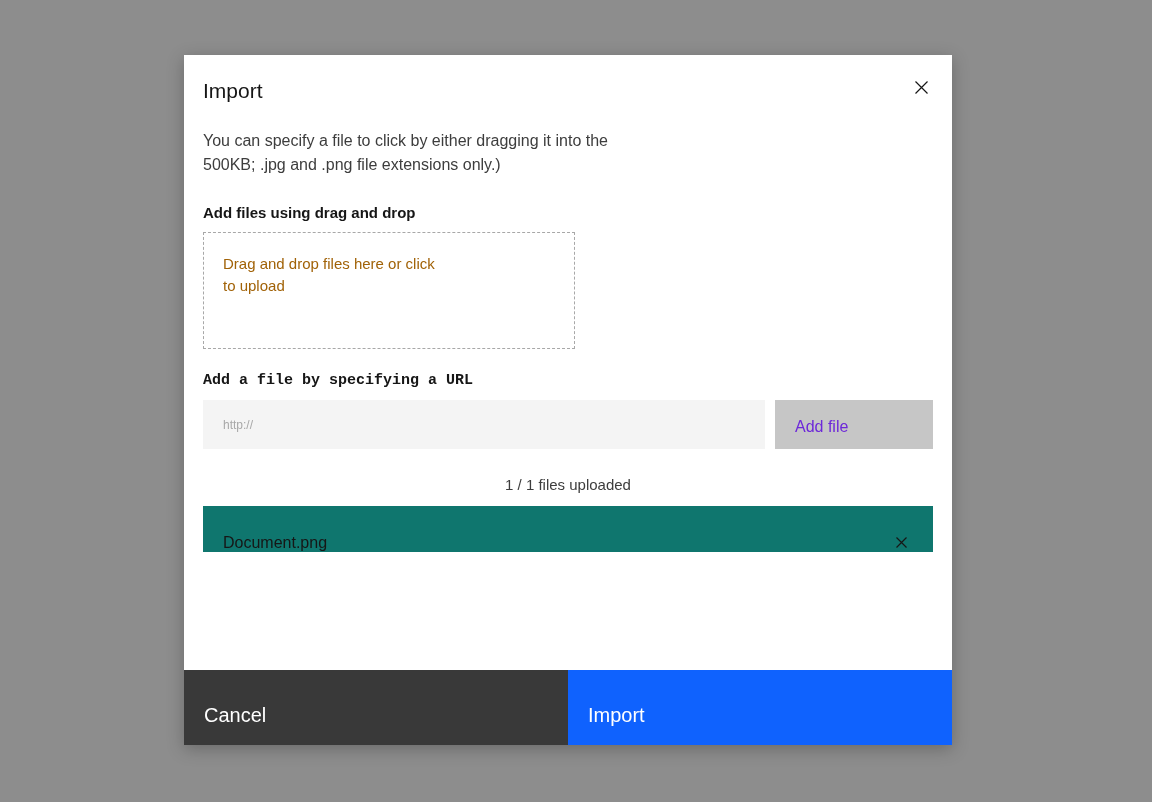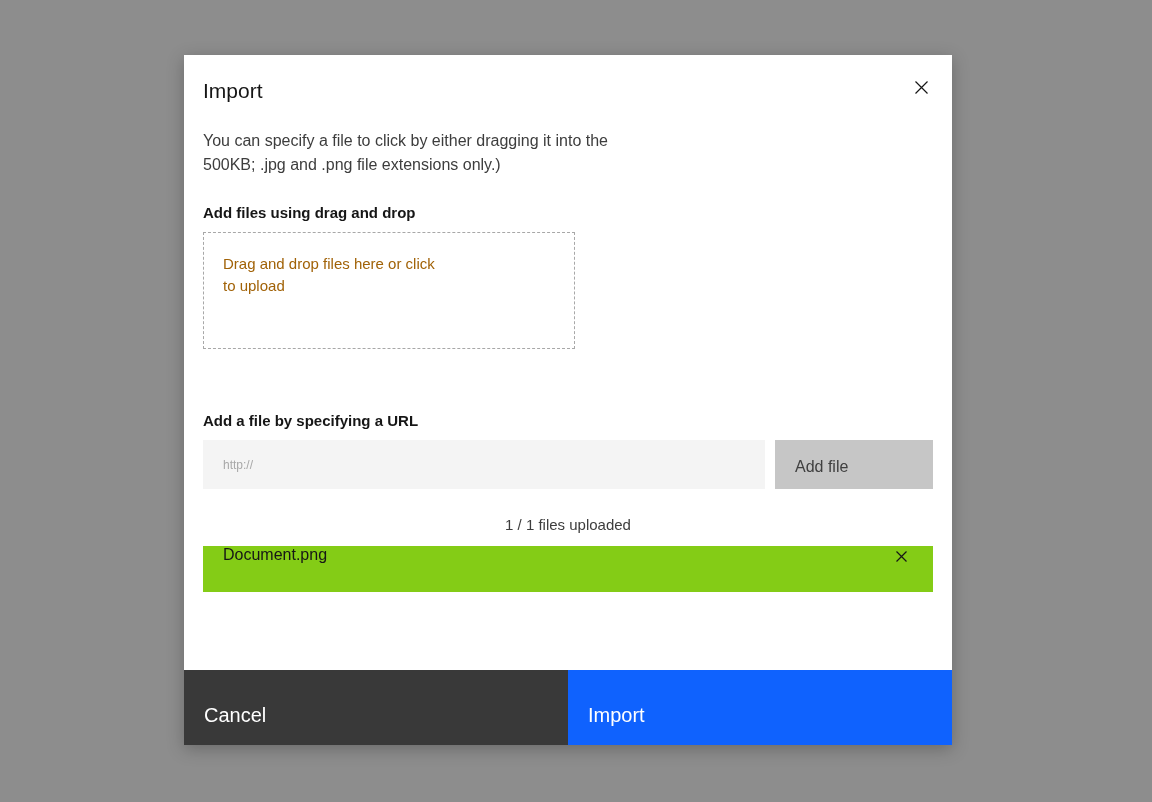--- a/index.html
+++ b/index.html
@@ -65,21 +65,21 @@
     background:#ffffff;
     padding:20px 19px;
     cursor:pointer;
   }
   .dropzone-text {
     font-size:15px;
     line-height:22px;
     color:#a16207;
   }
   .dropzone-text span { display:block; }
-  .label-url { margin-top:64px; }
+  .label-url { margin-top:24px;font-family:Liberation Mono, monospace; }
   .url-row {
     margin-top:11px;
     display:flex;
     gap:10px;
   }
   .url-input {
     flex:1;
     height:49px;
     background:#f4f4f4;
     border:none;
@@ -88,40 +88,40 @@
     font-family:"Liberation Sans", sans-serif;
     font-size:12px;
     color:#161616;
   }
   .url-input::placeholder { color:#a8a8a8; opacity:1; }
   .add-file-btn {
     width:158px;
     height:49px;
     background:#c6c6c6;
     border:none;
-    color:#404040;
+    color:#6d28d9;
     font-family:"Liberation Sans", sans-serif;
     font-size:16px;
     text-align:left;
     padding:4px 0 0 20px;
     cursor:not-allowed;
   }
   .upload-status {
     margin-top:28px;
     font-size:15px;
     line-height:16px;
     color:#3d3d3d;
     text-align:center;
   }
   .file-row {
     margin-top:13px;
     height:46px;
-    background:#84cc16;
-    display:flex;
-    align-items:flex-start;
+    background:#0f766e;
+    display:flex;
+    align-items:flex-end;
     justify-content:space-between;
     padding:0 22px 0 20px;
   }
   .file-name {
     font-size:16px;
     color:#161616;
   }
   .file-close-btn {
     background:transparent;
     border:none;

